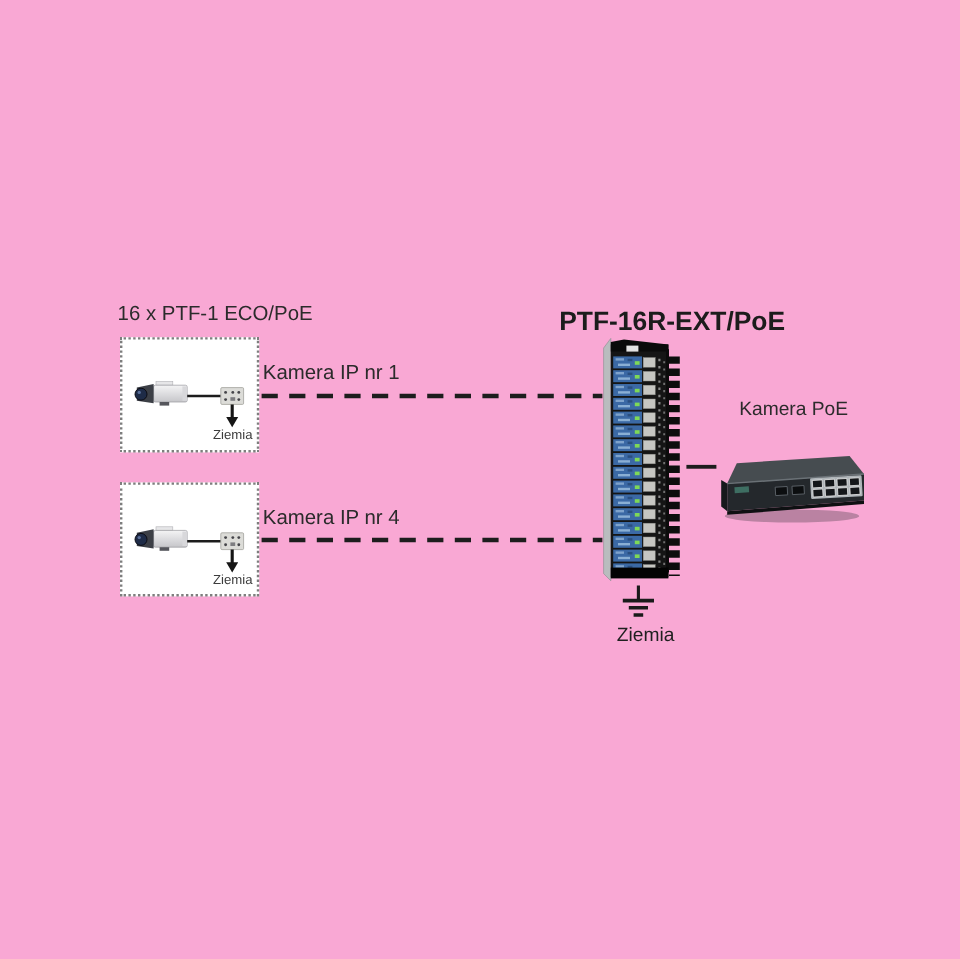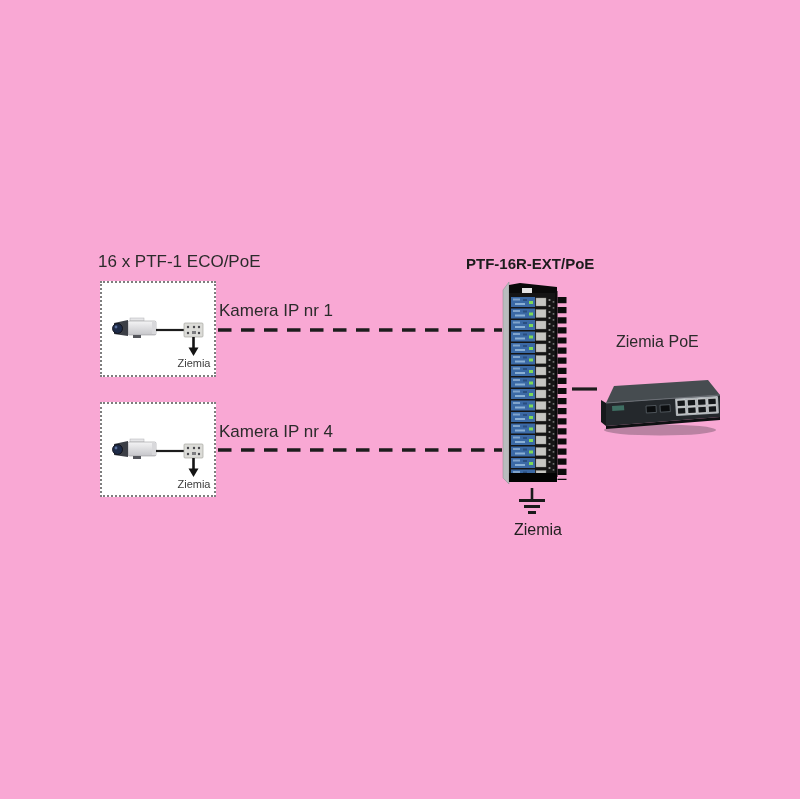--- a/index.html
+++ b/index.html
@@ -4,21 +4,21 @@
 <style>
   html,body{margin:0;padding:0;background:#fff;}
   .stage{
     position:relative;width:800px;height:799px;background:#f9a8d4;overflow:hidden;
     font-family:"Liberation Sans", sans-serif;color:#2b2b2b;
   }
   .abs{position:absolute;}
   .lbl{white-space:nowrap;color:#2b2b2b;}
   .lbl-17{font-size:17px;line-height:1.1;}
   .lbl-16{font-size:16px;line-height:1.1;}
-  .panel-title{font-size:15px;font-weight:bold;color:#1c1c1c;}
+  .panel-title{font-size:22px;font-weight:bold;color:#1c1c1c;}
   .cam-box{
     border:2px dotted #7e7e7e;background:#ffffff;box-sizing:border-box;
   }
   .ground-small{
     font-size:11px;color:#3c3c3c;text-align:center;
   }
   .ground-big{
     font-size:16px;color:#1f1f1f;text-align:center;
   }
   svg{display:block;}
@@ -150,21 +150,21 @@
   </svg>
 
   <svg class="abs" style="left:515px;top:486px;" width="34" height="32" viewBox="0 0 34 32">
     <line x1="17" y1="2" x2="17" y2="14" stroke="#1a1a1a" stroke-width="2.6"></line>
     <line x1="4" y1="14.5" x2="30" y2="14.5" stroke="#1a1a1a" stroke-width="3"></line>
     <line x1="9" y1="20.5" x2="25" y2="20.5" stroke="#1a1a1a" stroke-width="3"></line>
     <line x1="13" y1="26.5" x2="21" y2="26.5" stroke="#1a1a1a" stroke-width="3"></line>
   </svg>
   <div class="abs ground-big" style="left:503px;top:521px;width:70px;">Ziemia</div>
 
-  <div class="abs lbl lbl-16" style="left:616px;top:333px;">Ziemia PoE</div>
+  <div class="abs lbl lbl-16" style="left:616px;top:333px;">Kamera PoE</div>
 
   <svg class="abs" style="left:596px;top:376px;" width="132" height="68" viewBox="0 0 132 68">
     <ellipse cx="64" cy="54" rx="56" ry="5.5" fill="rgba(40,44,46,0.30)"></ellipse>
     <polygon points="10,27 10,50 5,46 5,24" fill="#17191c"></polygon>
     <polygon points="18,10 112,4 124,19 10,27" fill="#464c50"></polygon>
     <polygon points="10,27 124,19 124,41 10,50" fill="#24282c"></polygon>
     <line x1="10" y1="27" x2="124" y2="19" stroke="#6a7176" stroke-width="1.2"></line>
     <polygon points="10,50 124,41 124,44 10,53" fill="#0e1012"></polygon>
     <g transform="translate(16,30) rotate(-3.3)">
       <rect x="0" y="0" width="12" height="5" fill="#3e6e62"></rect>

